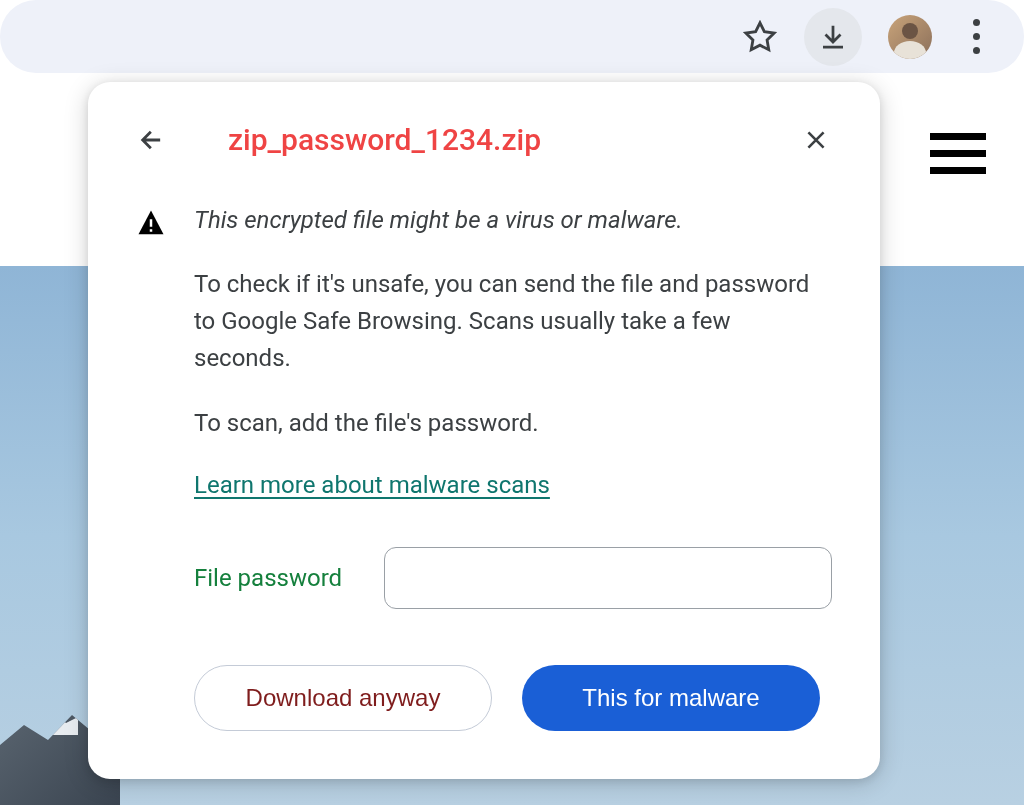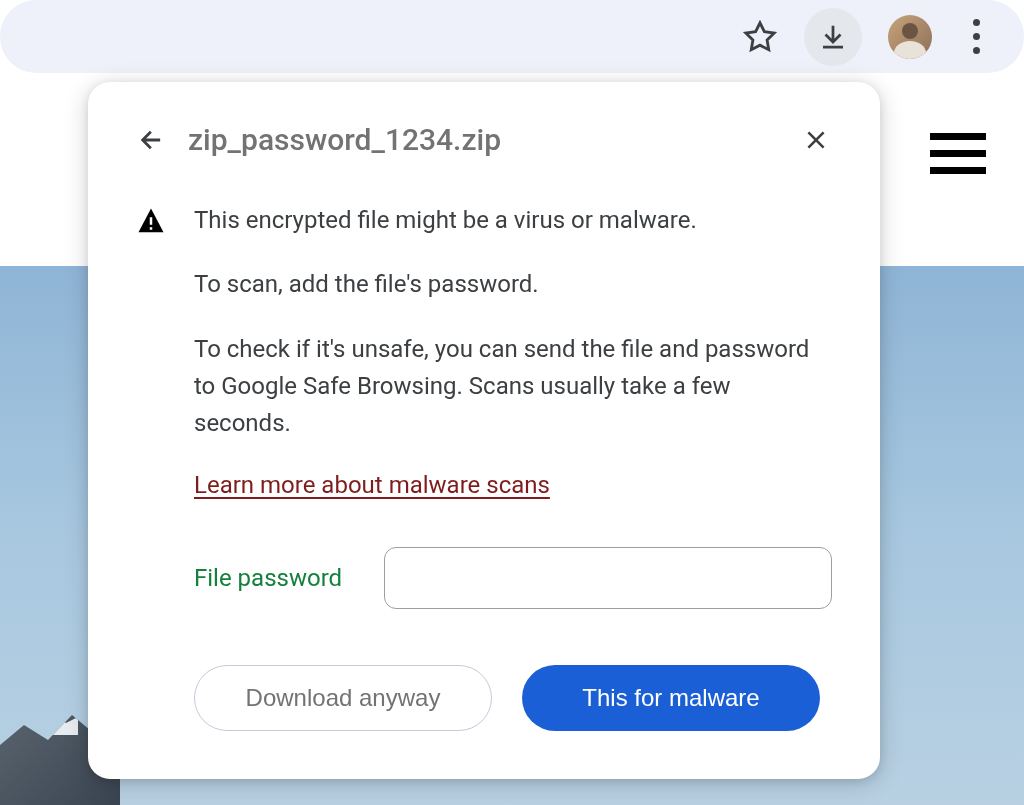--- a/index.html
+++ b/index.html
@@ -186,42 +186,44 @@
       display: flex;
       align-items: center;
       justify-content: center;
       cursor: pointer;
       margin-right: 20px;
     }
     
     .popup-title {
       font-size: 30px;
       font-weight: 550;
-      color: #737373;
+      color: #ef4444;
       flex: 1;
+      margin-left: 40px;
     }
     
     .close-btn {
       width: 32px;
       height: 32px;
       display: flex;
       align-items: center;
       justify-content: center;
       cursor: pointer;
     }
     
     .popup-body {
       padding-left: 58px;
     }
     
     .warning-row {
       display: flex;
-      align-items: center;
+      align-items: flex-end;
       margin-left: -58px;
       margin-bottom: 28px;
+      font-style: italic;
     }
     
     .warning-icon {
       width: 30px;
       height: 30px;
       margin-right: 28px;
       flex-shrink: 0;
       margin-top: 2px;
     }
     
@@ -233,21 +235,21 @@
     
     .info-text {
       font-size: 24px;
       color: #3c4043;
       line-height: 1.55;
       margin-bottom: 28px;
     }
     
     .learn-link {
       font-size: 24px;
-      color: #7f1d1d;
+      color: #0f766e;
       text-decoration: underline;
       text-underline-offset: 4px;
       cursor: pointer;
       display: inline-block;
       margin-bottom: 48px;
     }
     
     .password-row {
       display: flex;
       align-items: center;
@@ -285,21 +287,21 @@
       cursor: pointer;
       border: none;
       padding: 0 42px;
       display: flex;
       align-items: center;
       justify-content: center;
     }
     
     .btn-secondary {
       background: #fff;
-      color: #737373;
+      color: #7f1d1d;
       border: 1.5px solid #c4cbd7;
       min-width: 298px;
     }
     
     .btn-primary {
       background: #1a5fd6;
       color: #fff;
       min-width: 298px;
     }
   </style>
@@ -358,22 +360,22 @@
       <div class="warning-icon">
         <svg width="30" height="30" viewBox="0 0 24 24">
           <path d="M12 2 L22 21 L2 21 Z" fill="#000"></path>
           <rect x="11" y="9" width="2" height="6" fill="#fff"></rect>
           <rect x="11" y="17" width="2" height="2" fill="#fff"></rect>
         </svg>
       </div>
       <div class="warning-text">This encrypted file might be a virus or malware.</div>
     </div>
     
+    <div class="info-text">To check if it's unsafe, you can send the file and password to Google Safe Browsing. Scans usually take a few seconds.</div>
     <div class="info-text">To scan, add the file's password.</div>
-    <div class="info-text">To check if it's unsafe, you can send the file and password to Google Safe Browsing. Scans usually take a few seconds.</div>
     
     <a class="learn-link">Learn more about malware scans</a>
     
     <div class="password-row">
       <div class="password-label">File password</div>
       <input type="password" class="password-input" value="" style="">
     </div>
     
     <div class="button-row">
       <button class="btn btn-secondary">Download anyway</button>

